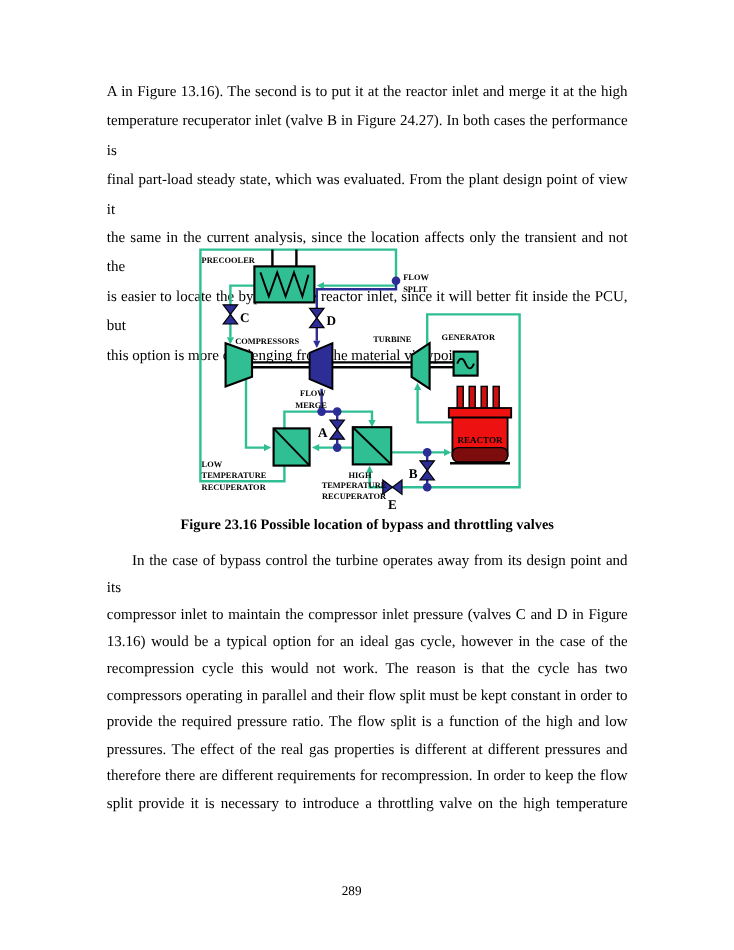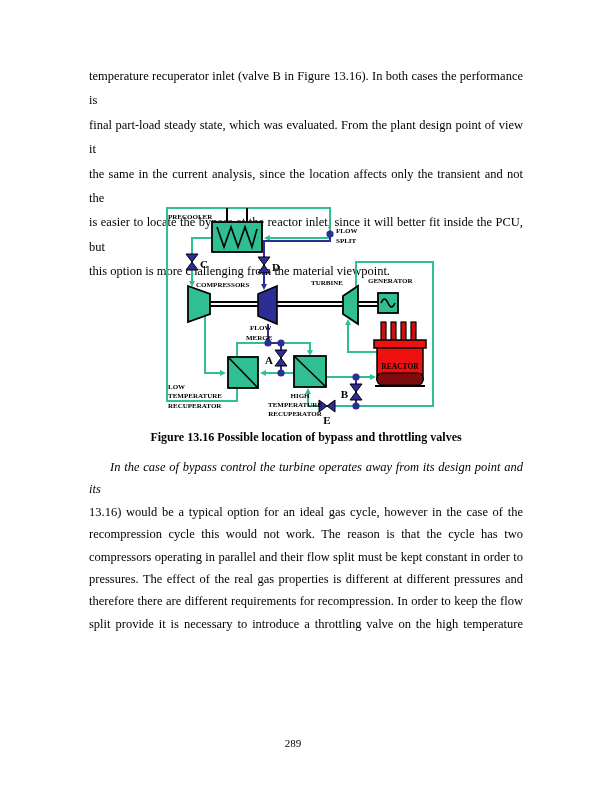--- a/index.html
+++ b/index.html
@@ -6,21 +6,21 @@
     --teal:#2fbf92; --navy:#2d2d96; --red:#ee1111; --darkred:#7d0d0d; --rod:#cc1111; --ink:#000000;
   }
   html,body{margin:0;padding:0;background:#ffffff;}
   .page{
     position:relative; width:612px; height:792px; background:#ffffff;
     font-family:"Liberation Serif", serif; color:#000; overflow:hidden;
   }
   .para{position:absolute; left:89px; width:434px; font-size:12.5px;}
   .para .line{text-align:justify; text-align-last:justify; white-space:normal;}
   .para .line.endline{text-align-last:left;}
-  .para .line.indent{text-indent:21px;font-style:italic;}
+  .para .line.indent{text-indent:21px;}
   #para1{top:64px;}
   #para1 .line{line-height:24.4px;}
   #para2{top:456px;}
   #para2 .line{line-height:22.4px;}
   .caption{
     position:absolute; left:89px; width:434px; top:430px;
     text-align:center; font-weight:bold; font-size:12px; line-height:15px;
   }
   .pagenum{
     position:absolute; left:76px; width:434px; top:737px;
@@ -39,21 +39,22 @@
   .lbl{font-family:"Liberation Serif", serif; font-weight:bold; font-size:7px; fill:var(--ink);}
   .lbl2{font-family:"Liberation Serif", serif; font-weight:bold; font-size:7.5px; fill:var(--ink);}
   .vlbl{font-family:"Liberation Serif", serif; font-weight:bold; font-size:11px; fill:var(--ink);}
 </style>
 </head>
 <body>
 
 <div class="page">
 
   <div id="para1" class="para">
-      <div class="line">temperature recuperator inlet (valve B in Figure 13.16).  In both cases the performance is</div>
+      <div class="line">A in Figure 13.16).  The second is to put it at the reactor inlet and merge it at the high</div>
+      <div class="line">temperature recuperator inlet (valve B in Figure 24.27).  In both cases the performance is</div>
       <div class="line">final part-load steady state, which was evaluated.  From the plant design point of view it</div>
       <div class="line">the same in the current analysis, since the location affects only the transient and not the</div>
       <div class="line">is easier to locate the bypass at the reactor inlet, since it will better fit inside the PCU, but</div>
       <div class="line endline">this option is more challenging from the material viewpoint.</div>
     </div>
 
   <svg class="fig" viewBox="0 0 292 232" xmlns="http://www.w3.org/2000/svg">
 
     <polyline class="tl" points="77,186 77,199 7,199 7,6 170,6 170,32"></polyline>
 
@@ -147,27 +148,29 @@
     <text class="lbl" x="140" y="196" text-anchor="middle">HIGH</text>
     <text class="lbl" x="135" y="205" text-anchor="middle">TEMPERATURE</text>
     <text class="lbl" x="135" y="214" text-anchor="middle">RECUPERATOR</text>
     <text class="vlbl" x="40" y="66">C</text>
     <text class="vlbl" x="112" y="69">D</text>
     <text class="vlbl" x="113" y="162" text-anchor="end">A</text>
     <text class="vlbl" x="188" y="196" text-anchor="end">B</text>
     <text class="vlbl" x="167" y="222" text-anchor="middle">E</text>
   </svg>
 
-  <div class="caption">Figure 13.16 Possible location of bypass and throttling valves</div>
+  <div class="caption">Figure 23.16 Possible location of bypass and throttling valves</div>
 
   <div id="para2" class="para">
       <div class="line indent">In the case of bypass control the turbine operates away from its design point and its</div>
+      <div class="line">compressor inlet to maintain the compressor inlet pressure (valves C and D in Figure</div>
       <div class="line">13.16) would be a typical option for an ideal gas cycle, however in the case of the</div>
       <div class="line">recompression cycle this would not work.  The reason is that the cycle has two</div>
       <div class="line">compressors operating in parallel and their flow split must be kept constant in order to</div>
+      <div class="line">provide the required pressure ratio.  The flow split is a function of the high and low</div>
       <div class="line">pressures.  The effect of the real gas properties is different at different pressures and</div>
       <div class="line">therefore there are different requirements for recompression.  In order to keep the flow</div>
       <div class="line">split provide it is necessary to introduce a throttling valve on the high temperature</div>
     </div>
 
   <div class="pagenum">289</div>
 
 </div>
 
 </body></html>

